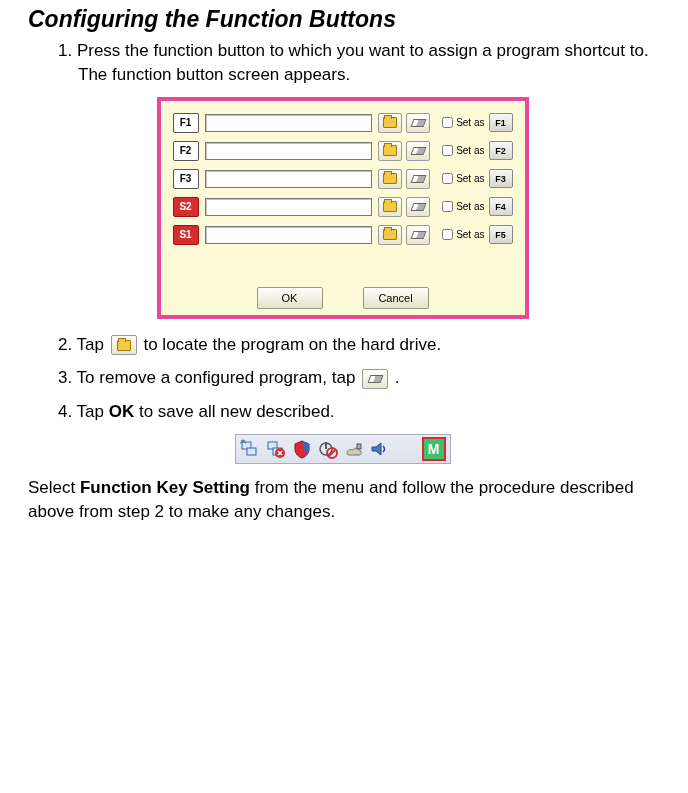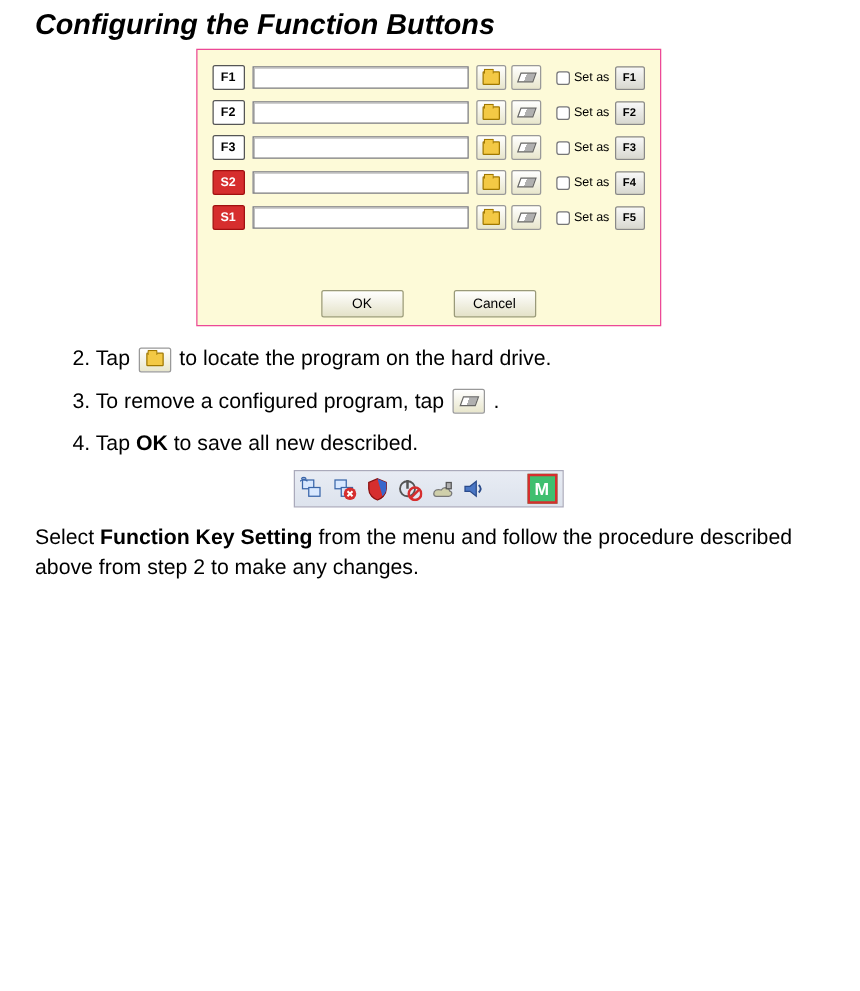--- a/index.html
+++ b/index.html
@@ -39,21 +39,21 @@
   ol.steps .sub {
     margin: 8px 0 8px 32px;
     text-indent: -18px;
     padding-left: 18px;
   }
   .fb-screenshot {
     width: 372px;
     height: 222px;
     margin: 0 auto 14px auto;
     background: #fdfad8;
-    border: 1px solid #ec4899;
+    border: 4px solid #ec4899;
     position: relative;
     font-family: Tahoma, sans-serif;
     font-size: 11px;
     box-sizing: border-box;
   }
   .fb-rows {
     padding: 6px 12px 0 12px;
   }
   .fb-row {
     display: flex;
@@ -212,20 +212,23 @@
   strong { font-weight: bold; }
 </style>
 </head>
 <body>
 
 <div class="page">
 
   <h1>Configuring the Function Buttons</h1>
 
 
+  <ol class="steps">
+    <li>1. Press the function button to which you want to assign a program shortcut to. The function button screen appears.</li>
+  </ol>
 
   <div class="fb-screenshot">
     <div class="fb-rows">
 
       <div class="fb-row">
         <div class="key-badge">F1</div>
         <div class="path-input"></div>
         <div class="mini-btn">
             <div class="folder-glyph"></div>
           </div>

